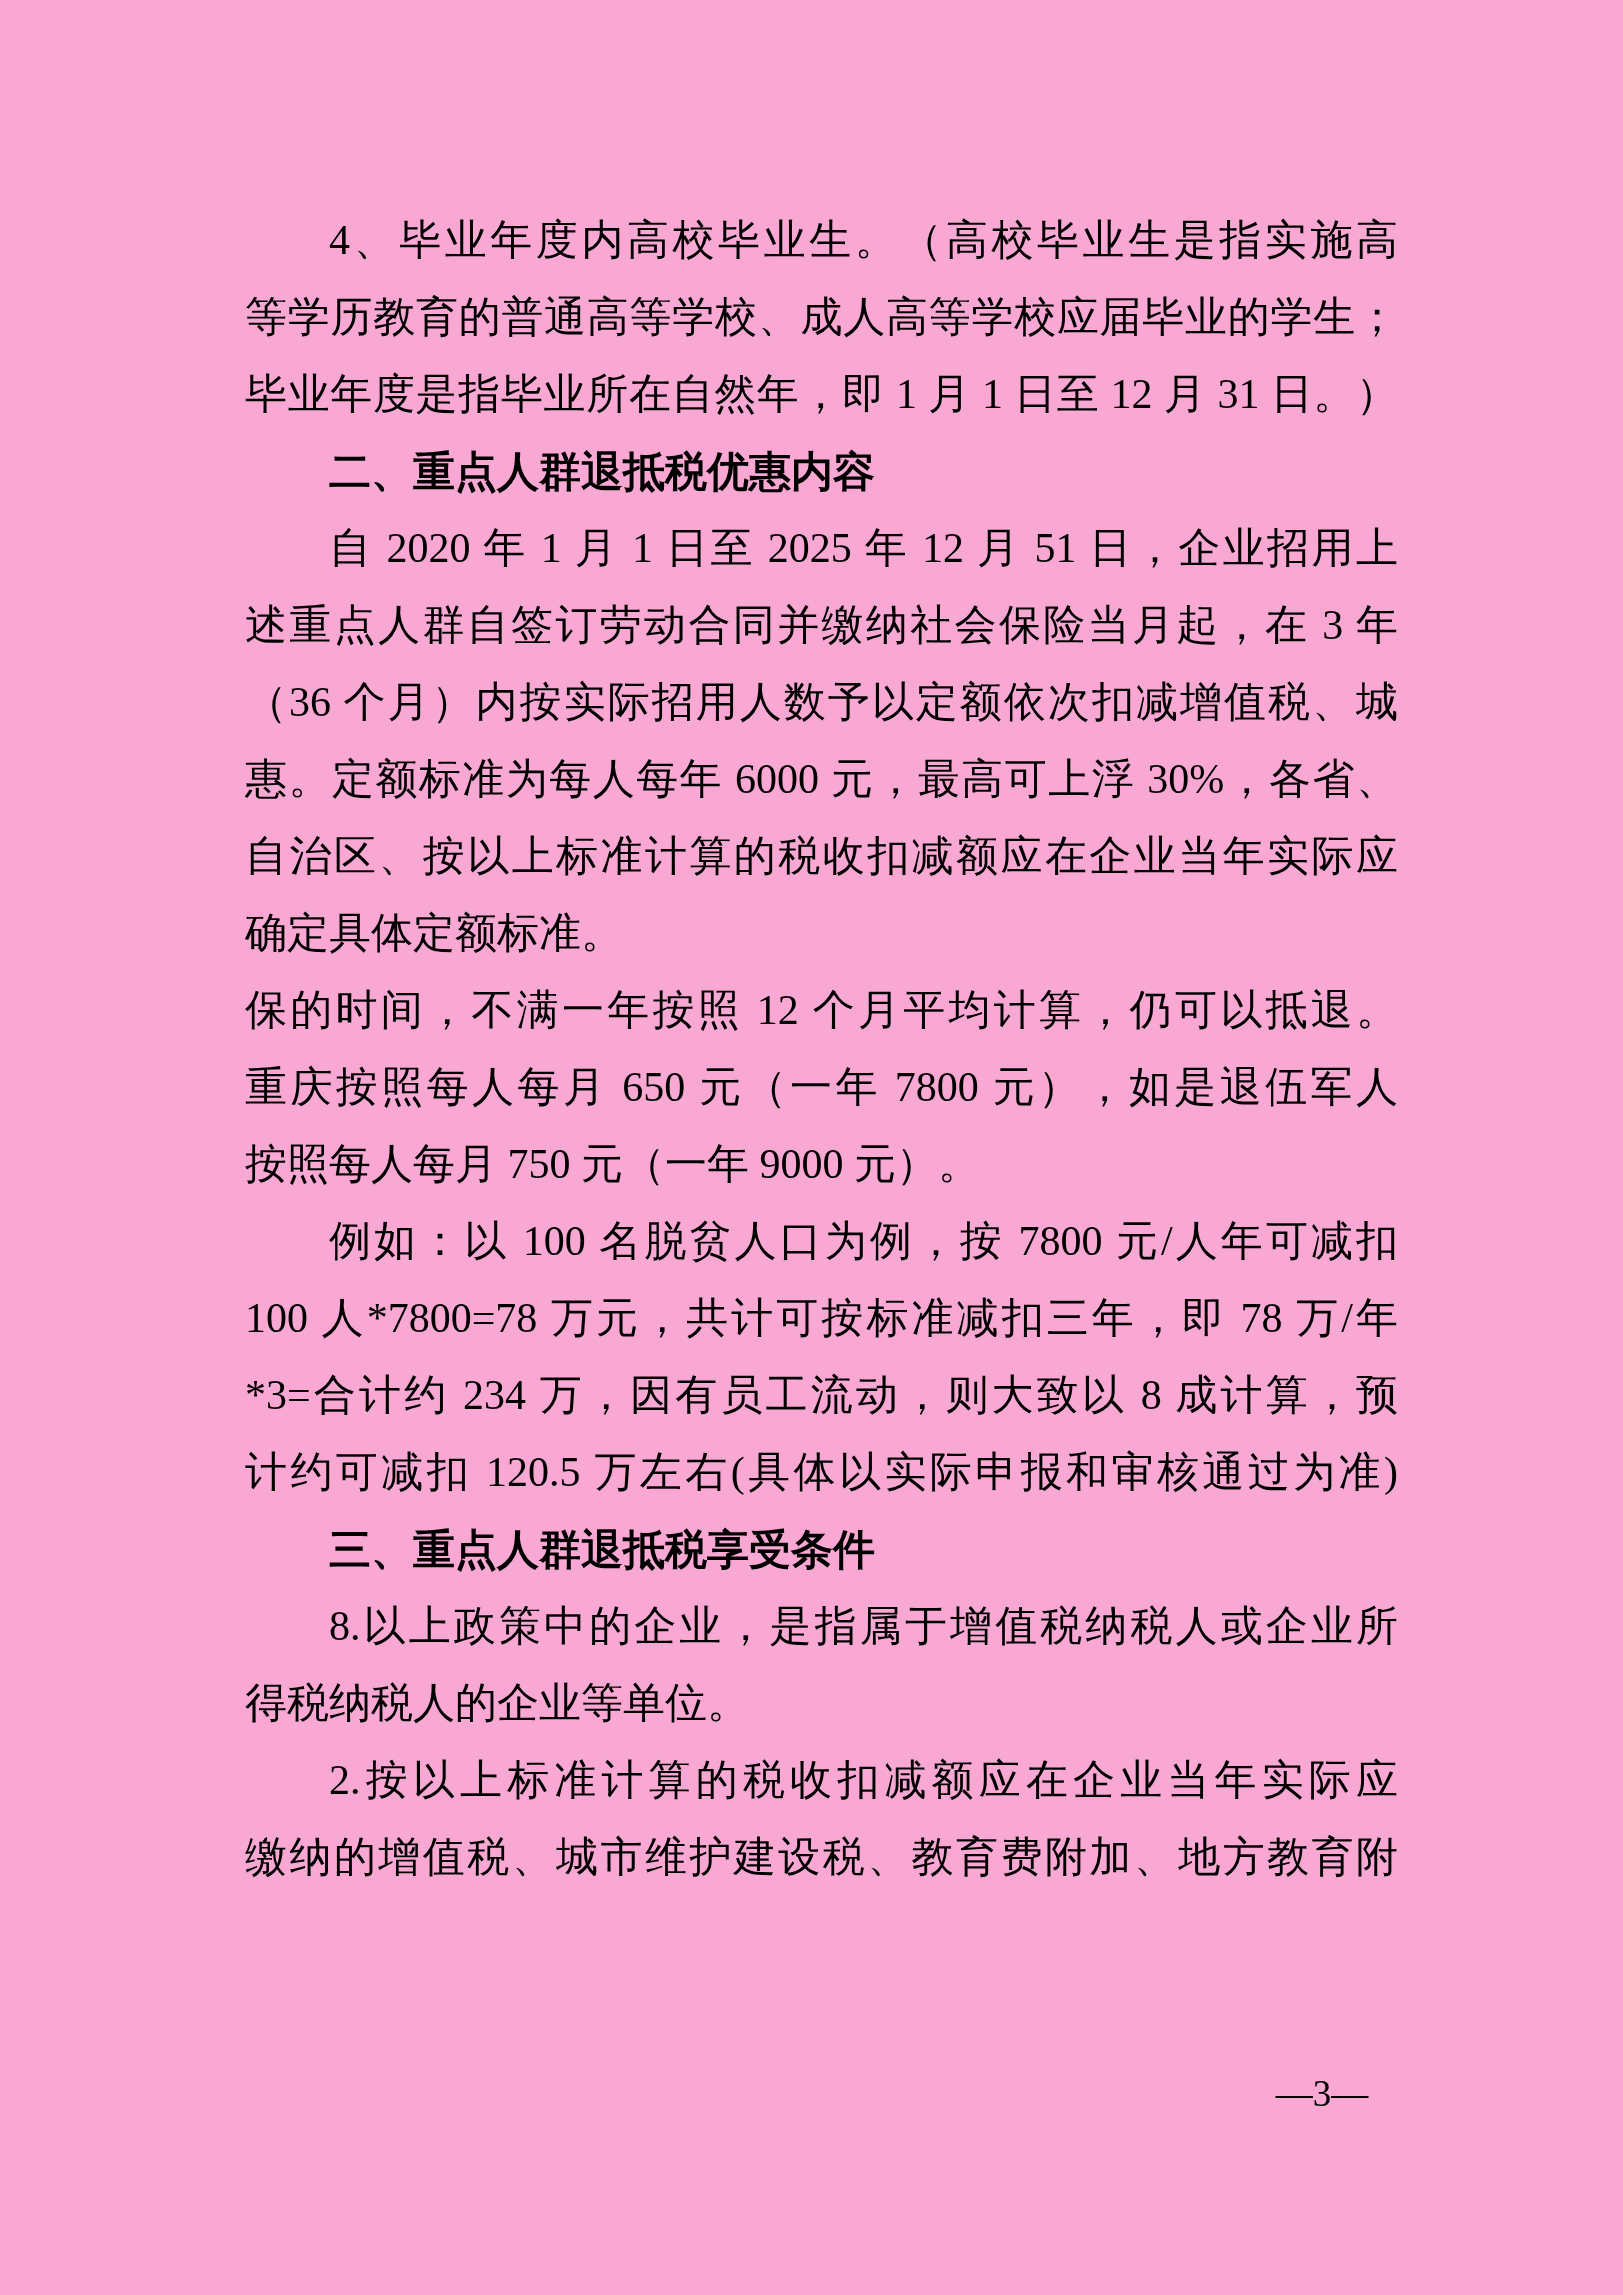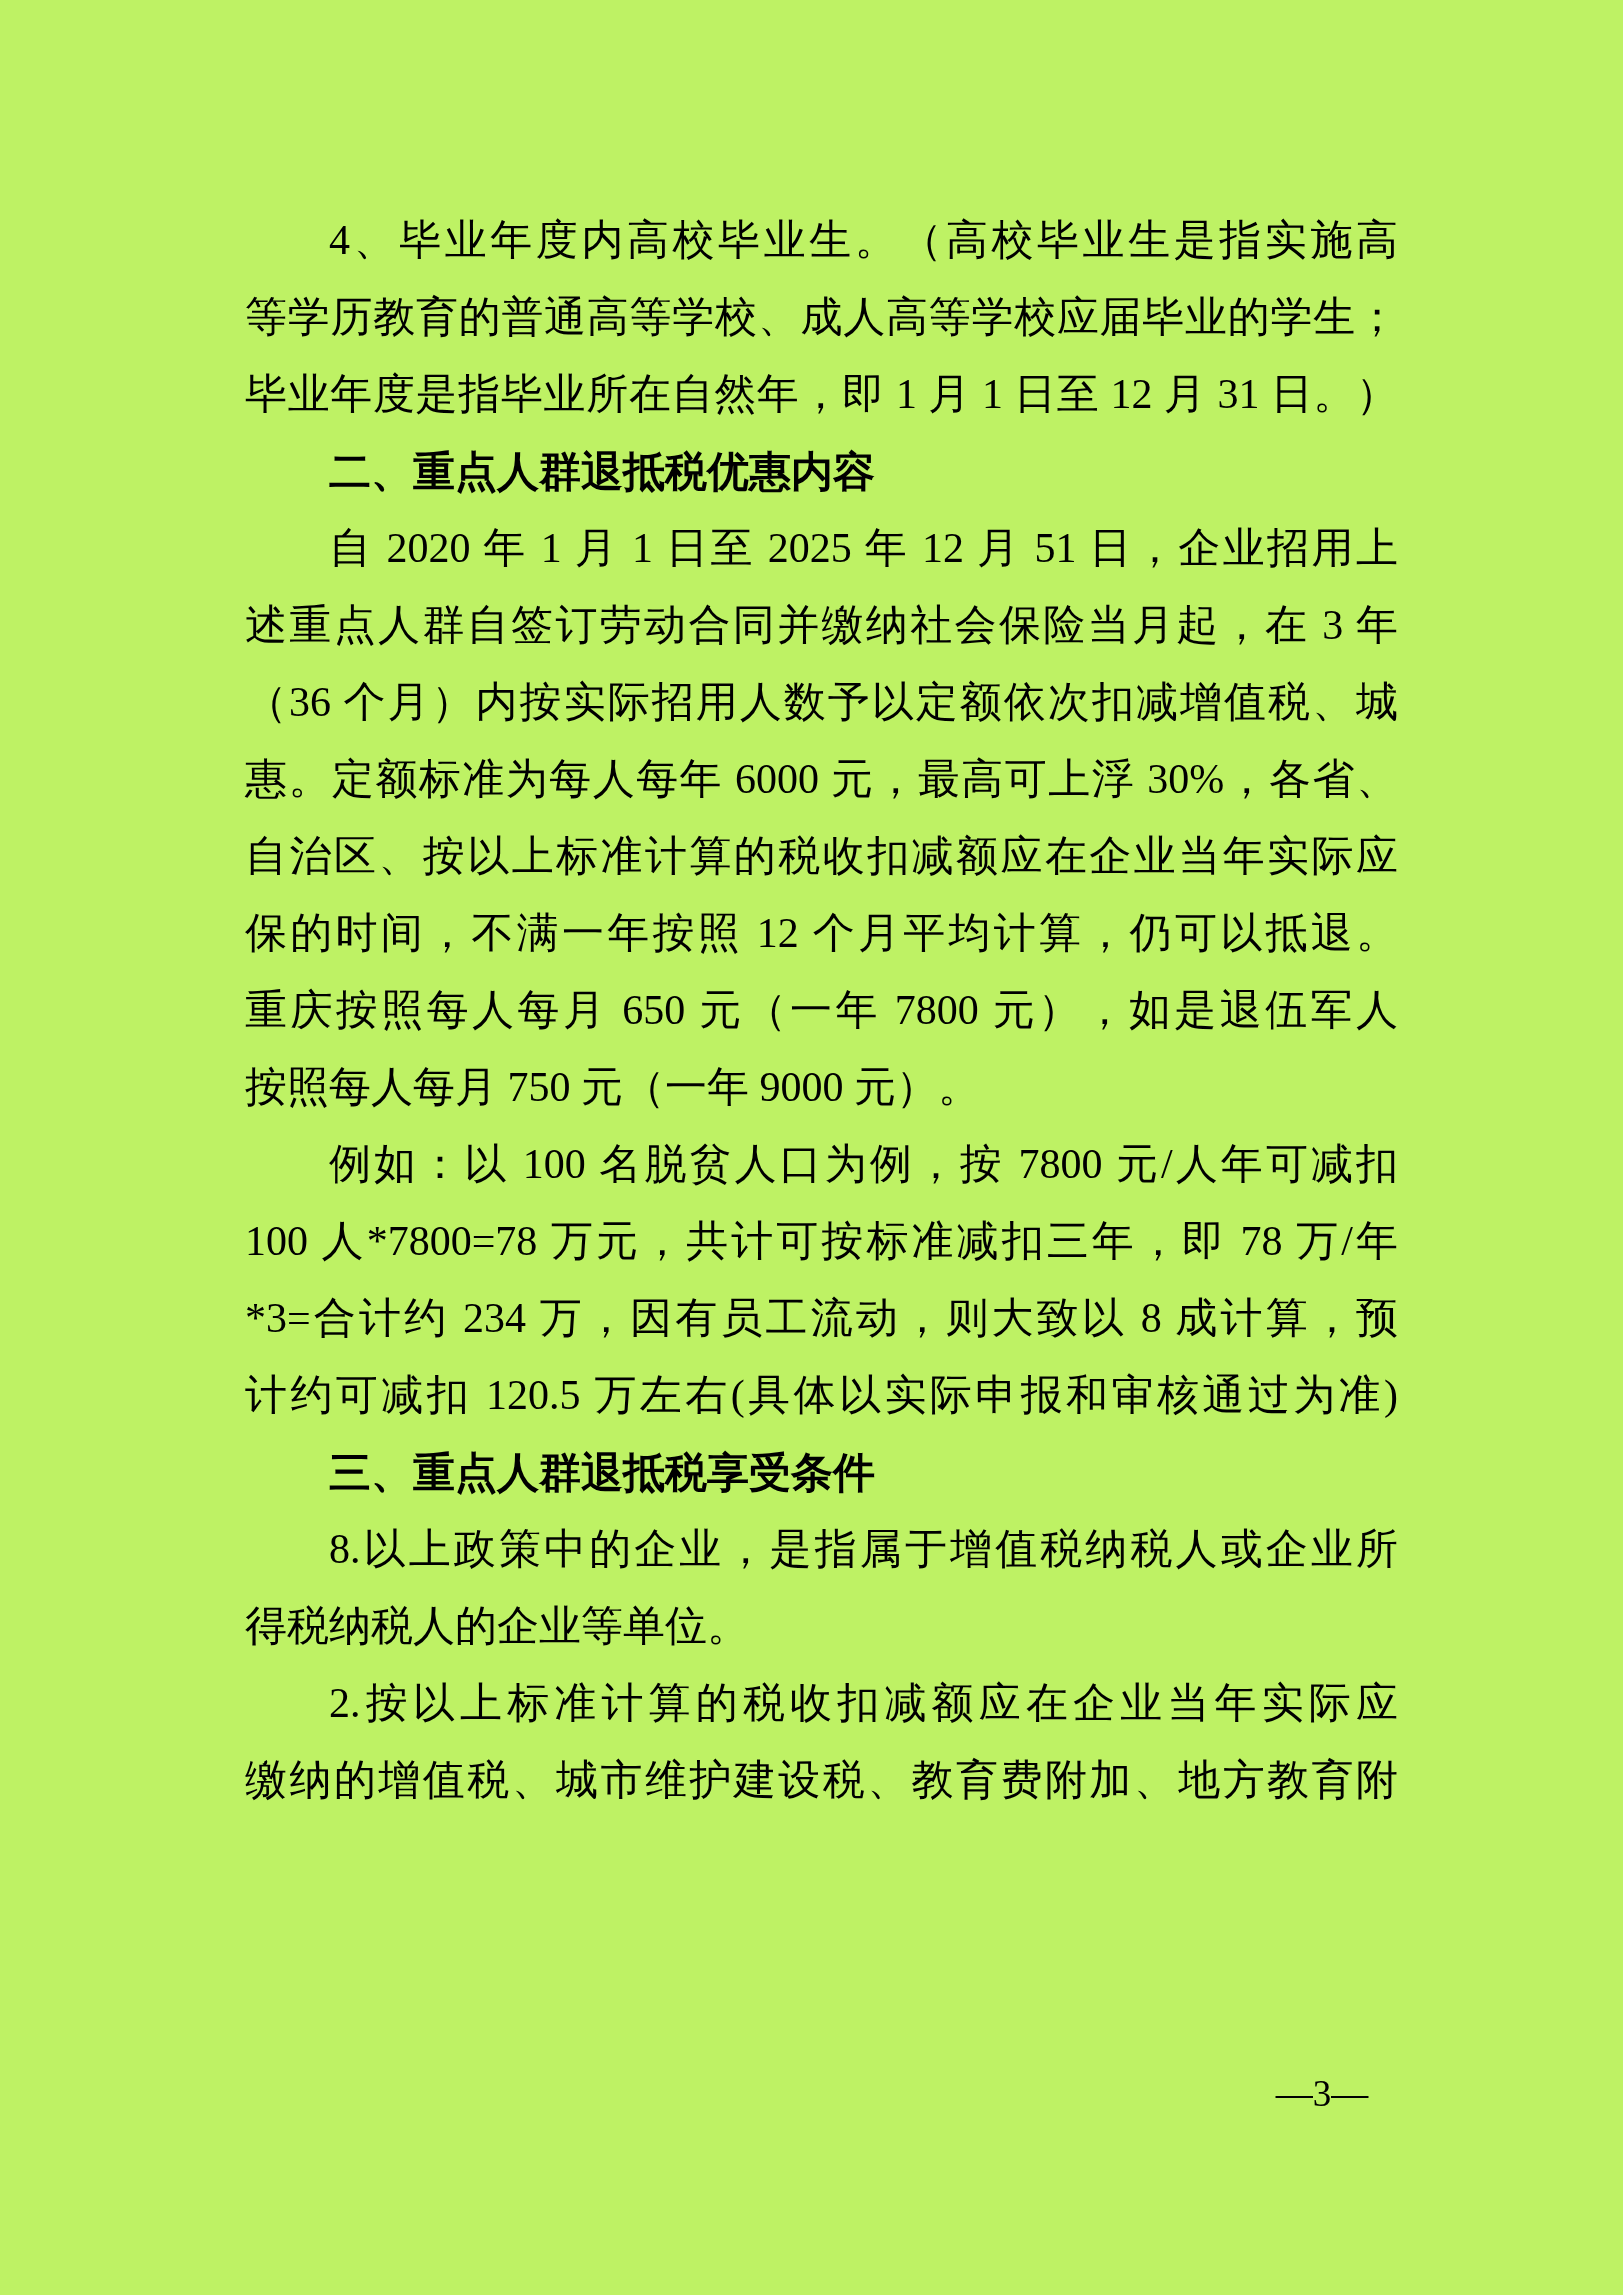--- a/index.html
+++ b/index.html
@@ -4,21 +4,21 @@
 <style>
   html, body {
     margin: 0;
     padding: 0;
     background: #ffffff;
   }
   .page {
     position: relative;
     width: 1623px;
     height: 2295px;
-    background: #bef264;
+    background: #f9a8d4;
     color: #000000;
     font-family: "Liberation Serif", "DejaVu Serif", serif;
     overflow: hidden;
   }
   .content {
     position: absolute;
     left: 245px;
     top: 202px;
     width: 1153px;
     font-size: 42px;
@@ -64,20 +64,21 @@
   <div class="content">
     <div class="ln ind just">4、毕业年度内高校毕业生。（高校毕业生是指实施高</div>
     <div class="ln just">等学历教育的普通高等学校、成人高等学校应届毕业的学生；</div>
     <div class="ln just">毕业年度是指毕业所在自然年，即 1 月 1 日至 12 月 31 日。）</div>
     <div class="ln ind head">二、重点人群退抵税优惠内容</div>
     <div class="ln ind just">自 2020 年 1 月 1 日至 2025 年 12 月 51 日，企业招用上</div>
     <div class="ln just">述重点人群自签订劳动合同并缴纳社会保险当月起，在 3 年</div>
     <div class="ln just">（36 个月）内按实际招用人数予以定额依次扣减增值税、城</div>
     <div class="ln just">惠。定额标准为每人每年 6000 元，最高可上浮 30%，各省、</div>
     <div class="ln just">自治区、按以上标准计算的税收扣减额应在企业当年实际应</div>
+    <div class="ln">确定具体定额标准。</div>
     <div class="ln just">保的时间，不满一年按照 12 个月平均计算，仍可以抵退。</div>
     <div class="ln just">重庆按照每人每月 650 元（一年 7800 元），如是退伍军人</div>
     <div class="ln">按照每人每月 750 元（一年 9000 元）。</div>
     <div class="ln ind just">例如：以 100 名脱贫人口为例，按 7800 元/人年可减扣</div>
     <div class="ln just">100 人*7800=78 万元，共计可按标准减扣三年，即 78 万/年</div>
     <div class="ln just">*3=合计约 234 万，因有员工流动，则大致以 8 成计算，预</div>
     <div class="ln just">计约可减扣 120.5 万左右(具体以实际申报和审核通过为准)</div>
     <div class="ln ind head">三、重点人群退抵税享受条件</div>
     <div class="ln ind just">8.以上政策中的企业，是指属于增值税纳税人或企业所</div>
     <div class="ln">得税纳税人的企业等单位。</div>

